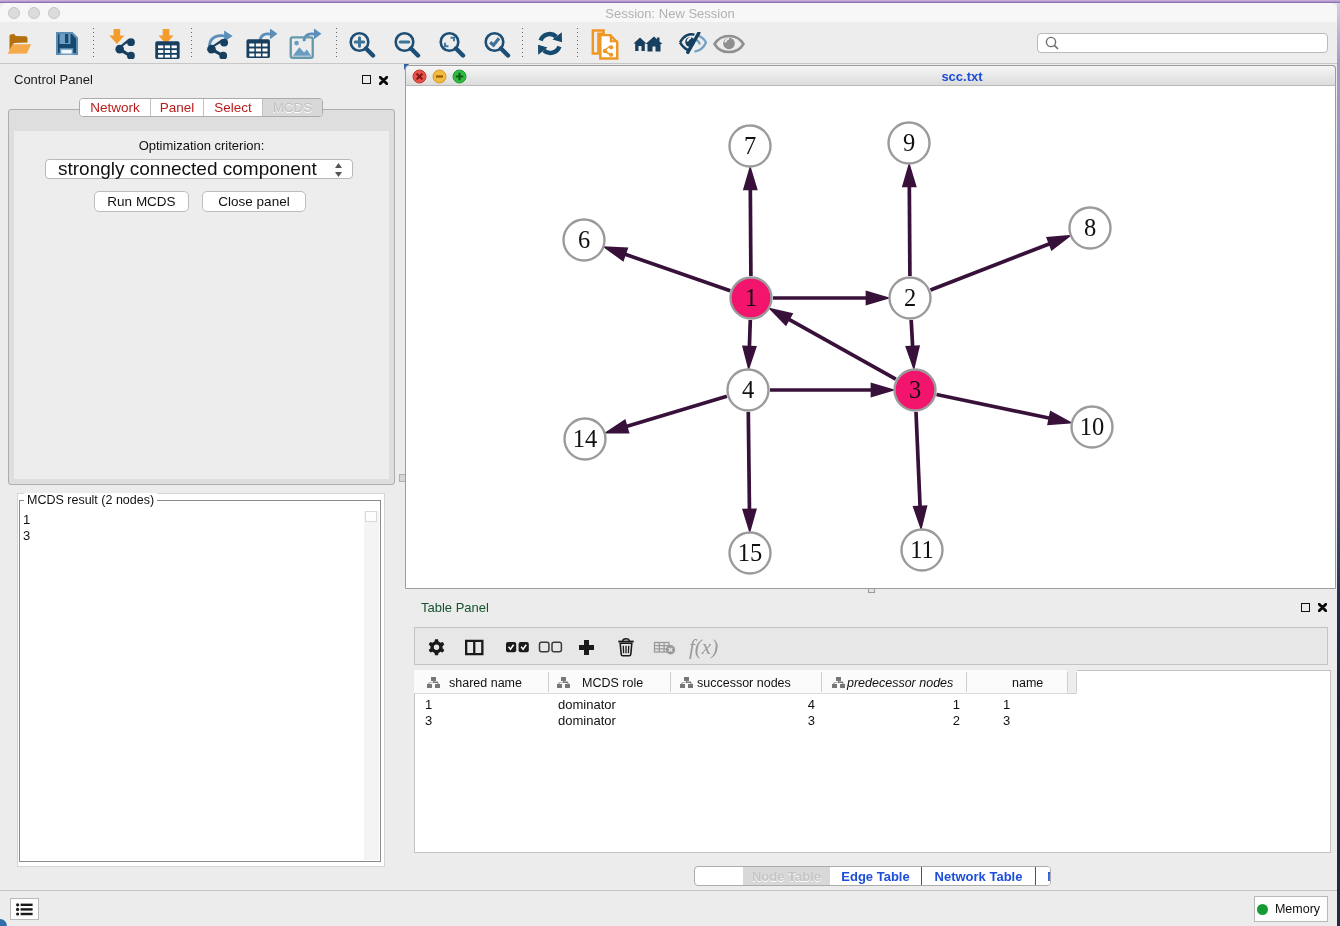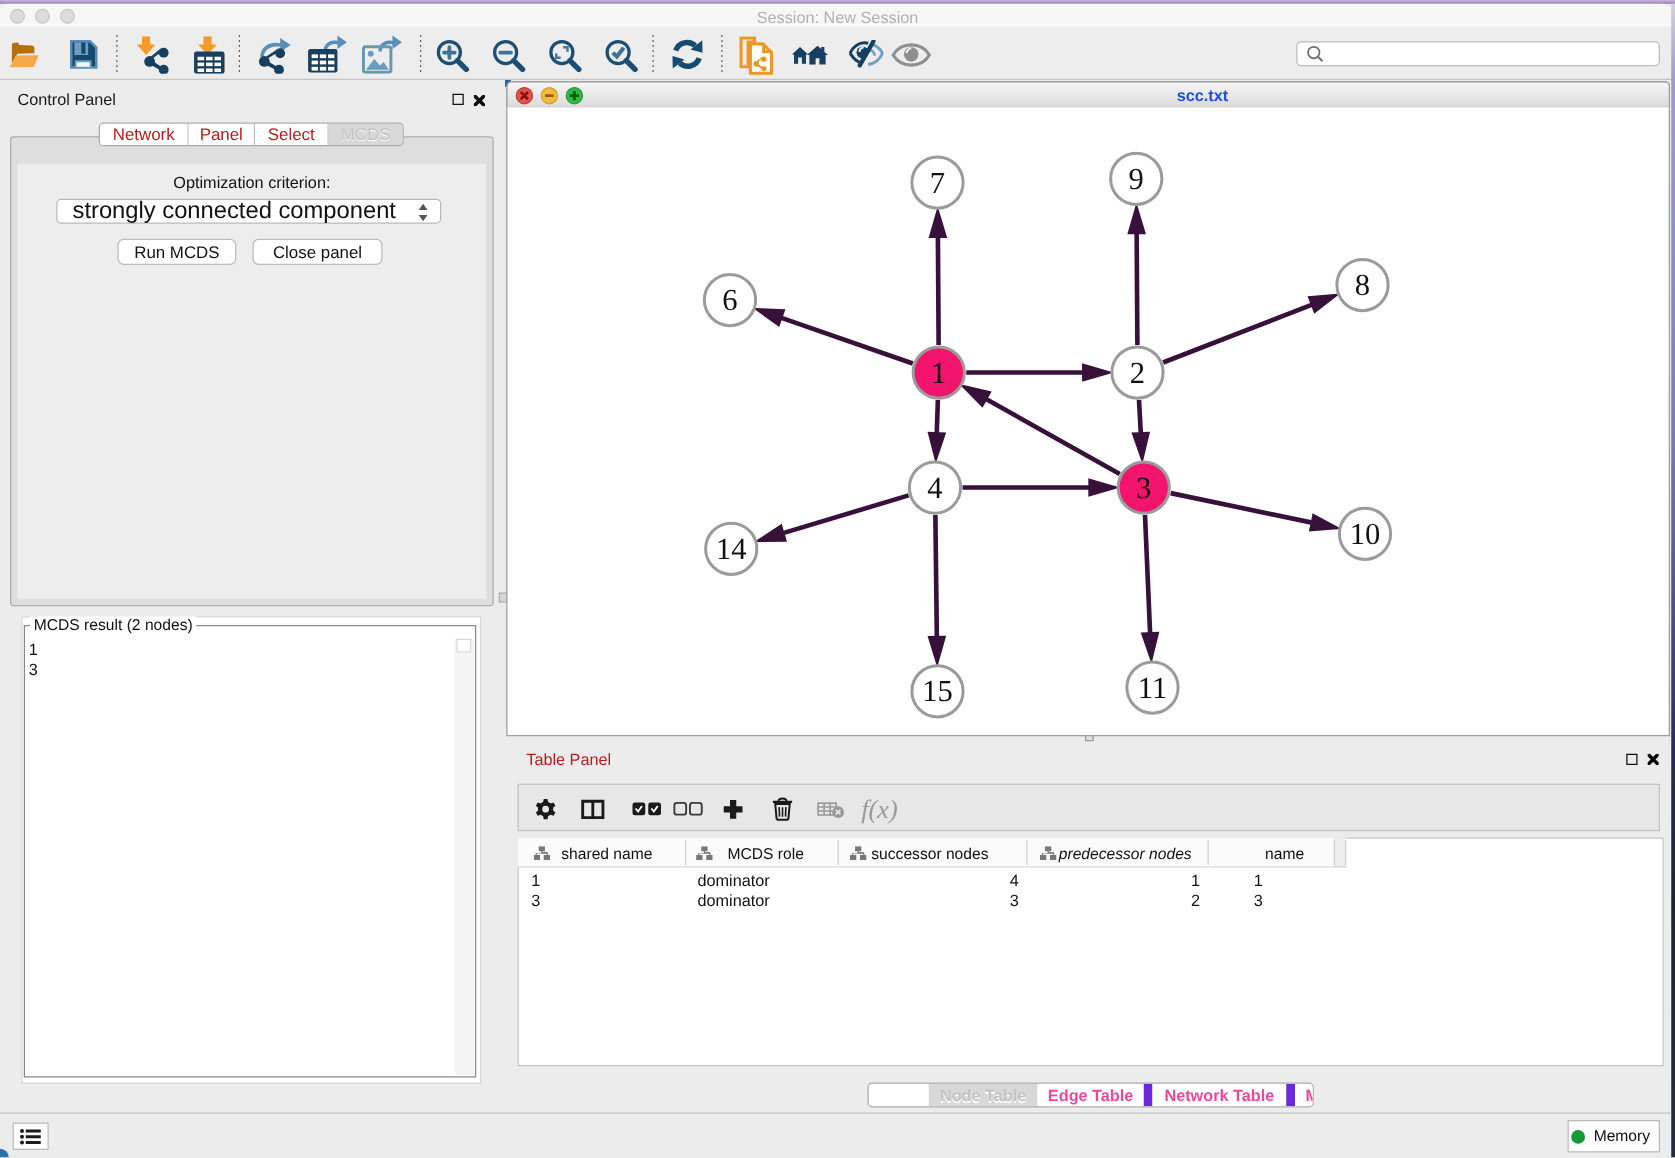--- a/index.html
+++ b/index.html
@@ -40,30 +40,30 @@
 
 #divider-grip { left:399px; top:474px; width:7px; height:8px; background:#d6d6d6; border:1px solid #b0b0b0; }
 
 
 #netwin { left:405px; top:65px; width:931px; height:524px; background:#fff; border:1px solid #9d9d9d; border-radius:4px 4px 0 0; }
 #nettitle { left:405px; top:65px; width:931px; height:21px; background:linear-gradient(#f6f6f6,#dcdcdc); border:1px solid #9d9d9d; border-bottom:1px solid #b9b9b9; border-radius:4px 4px 0 0; }
 #nettitle-text { left:405px; top:69px; width:1114px; text-align:center; font-size:13px; font-weight:bold; color:#1d4ed8; }
 #hgrip { left:868px; top:588px; width:7px; height:5px; background:#e2e2e2; border:1px solid #9a9a9a; }
 
 
-#tp-title { left:421px; top:600px; font-size:13px; color:#b91c1c; }
+#tp-title { left:421px; top:600px; font-size:13px; color:#14532d; }
 #tp-toolbar { left:414px; top:627px; width:914px; height:38px; background:#e7e7e7; border:1px solid #c3c3c3; }
 #tp-table { left:414px; top:670px; width:917px; height:183px; background:#fff; border:1px solid #c3c3c3; }
 #tp-header { left:414px; top:670px; width:653px; height:24px; background:#fbfbfb; border-bottom:1px solid #d9d9d9; }
 #tp-corner { left:1067px; top:670px; width:10px; height:24px; background:#ededed; border-bottom:1px solid #cfcfcf; }
 .th { position:absolute; top:676px; font-size:12.5px; color:#111; }
 .col-sep { position:absolute; top:672px; height:20px; width:1px; background:#cfcfcf; }
 .td { position:absolute; font-size:13px; color:#111; }
 #bottom-tabs { left:694px; top:866px; width:357px; height:20px; display:flex; border:1px solid #ababab; border-radius:4px; overflow:hidden; background:#fff; }
-#bottom-tabs .tab { flex:none; display:flex; align-items:center; justify-content:center; font-size:13px; font-weight:bold; color:#ec4899; background:#fff; border-right:7px solid #6d28d9; }
+#bottom-tabs .tab { flex:none; display:flex; align-items:center; justify-content:center; font-size:13px; font-weight:bold; color:#1d4ed8; background:#fff; border-right:1px solid #6d28d9; }
 #bottom-tabs .tab.sel { background:#d8d8d8; color:#c4c4c4; text-shadow:0 1px 0 #fff; border-right:none; }
 
 
 #statusline { left:0; top:890px; width:1337px; height:1px; background:#c4c4c4; }
 #listbtn { left:10px; top:898px; width:29px; height:22px; background:#fdfdfd; border:1px solid #b9b9b9; }
 #membtn { left:1254px; top:896px; width:74px; height:26px; background:#fdfdfd; border:1px solid #b9b9b9; font-size:12.5px; color:#111; }
 #corner-blue { left:0; top:919px; width:7px; height:7px; background:#2f6dab; border-radius:0 7px 0 0; }
 </style>
 </head>
 <body>

